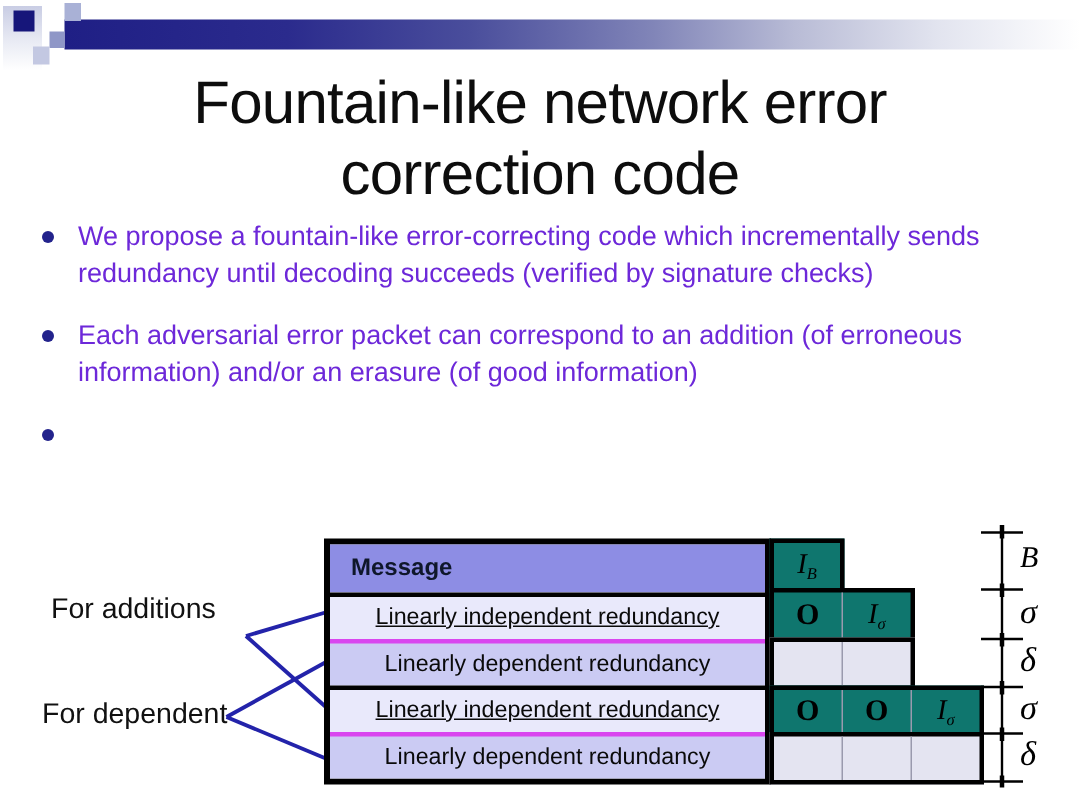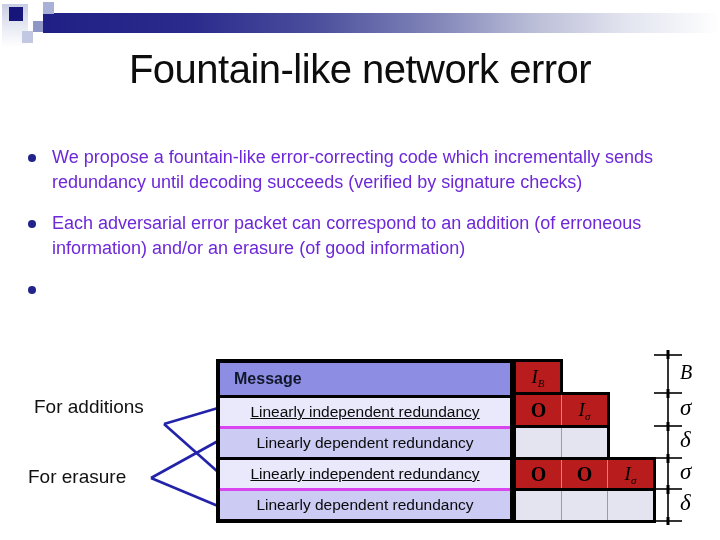--- a/index.html
+++ b/index.html
@@ -77,21 +77,21 @@
     flex: 0 0 auto;
   }
   .crow.message {
     height: 32px; background: #8d8de4; color: #0f172a; font-weight: bold;
     justify-content: flex-start; padding-left: 14px; font-size: 16px;
   }
   .crow.independent { height: 31px; background: #e9e9fb; border-top: 3px solid #000; text-decoration: underline; }
   .crow.dependent   { height: 31px; background: #cbcbf3; border-top: 3px solid #d946ef; }
 
   .mbox {
-    position: absolute; border: 3px solid #000; background: #b91c1c;
+    position: absolute; border: 3px solid #000; background: #0f766e;
     display: flex;
   }
   .mbox.empty { background: #e4e4f1; }
   .mcell {
     flex: 1 1 0; display: flex; align-items: center; justify-content: center;
     border-left: 1px solid #9a9aae;
     font-family: "Liberation Serif", serif;
   }
   .mcell:first-child { border-left: none; }
   .sym-i { font-style: italic; font-size: 19px; color: #000; }
@@ -114,40 +114,41 @@
 
 <div class="hdr-strip"></div>
 <div class="hdr-bar"></div>
 <div class="sq sq-navy"></div>
 <div class="sq sq-pale"></div>
 <div class="sq sq-medium"></div>
 <div class="sq sq-light"></div>
 
 <div class="title">
   <div>Fountain-like network error</div>
+  <div>correction code</div>
 </div>
 
 <ul class="bullets">
   <li>
     <span class="bullet-dot"></span>
     <span>We propose a fountain-like error-correcting code which incrementally sends redundancy until decoding  succeeds (verified by signature checks)</span>
   </li>
   <li>
     <span class="bullet-dot"></span>
     <span>Each adversarial error packet can correspond to an addition (of erroneous information) and/or an erasure (of good information)</span>
   </li>
   <li>
     <span class="bullet-dot"></span>
   </li>
 </ul>
 
 <div class="diagram">
 
   <span class="side-label additions">For additions</span>
-  <span class="side-label erasures">For erasure</span>
+  <span class="side-label erasures">For dependent</span>
 
   <svg class="overlay" viewBox="0 0 720 540">
     <line x1="164" y1="424" x2="218" y2="408" stroke="#2323aa" stroke-width="2.6"></line>
     <line x1="164" y1="424" x2="218" y2="472" stroke="#2323aa" stroke-width="2.6"></line>
     <line x1="151" y1="478" x2="218" y2="441" stroke="#2323aa" stroke-width="2.6"></line>
     <line x1="151" y1="478" x2="218" y2="506" stroke="#2323aa" stroke-width="2.6"></line>
   </svg>
 
   <div class="ctable">
     <div class="crow message">

